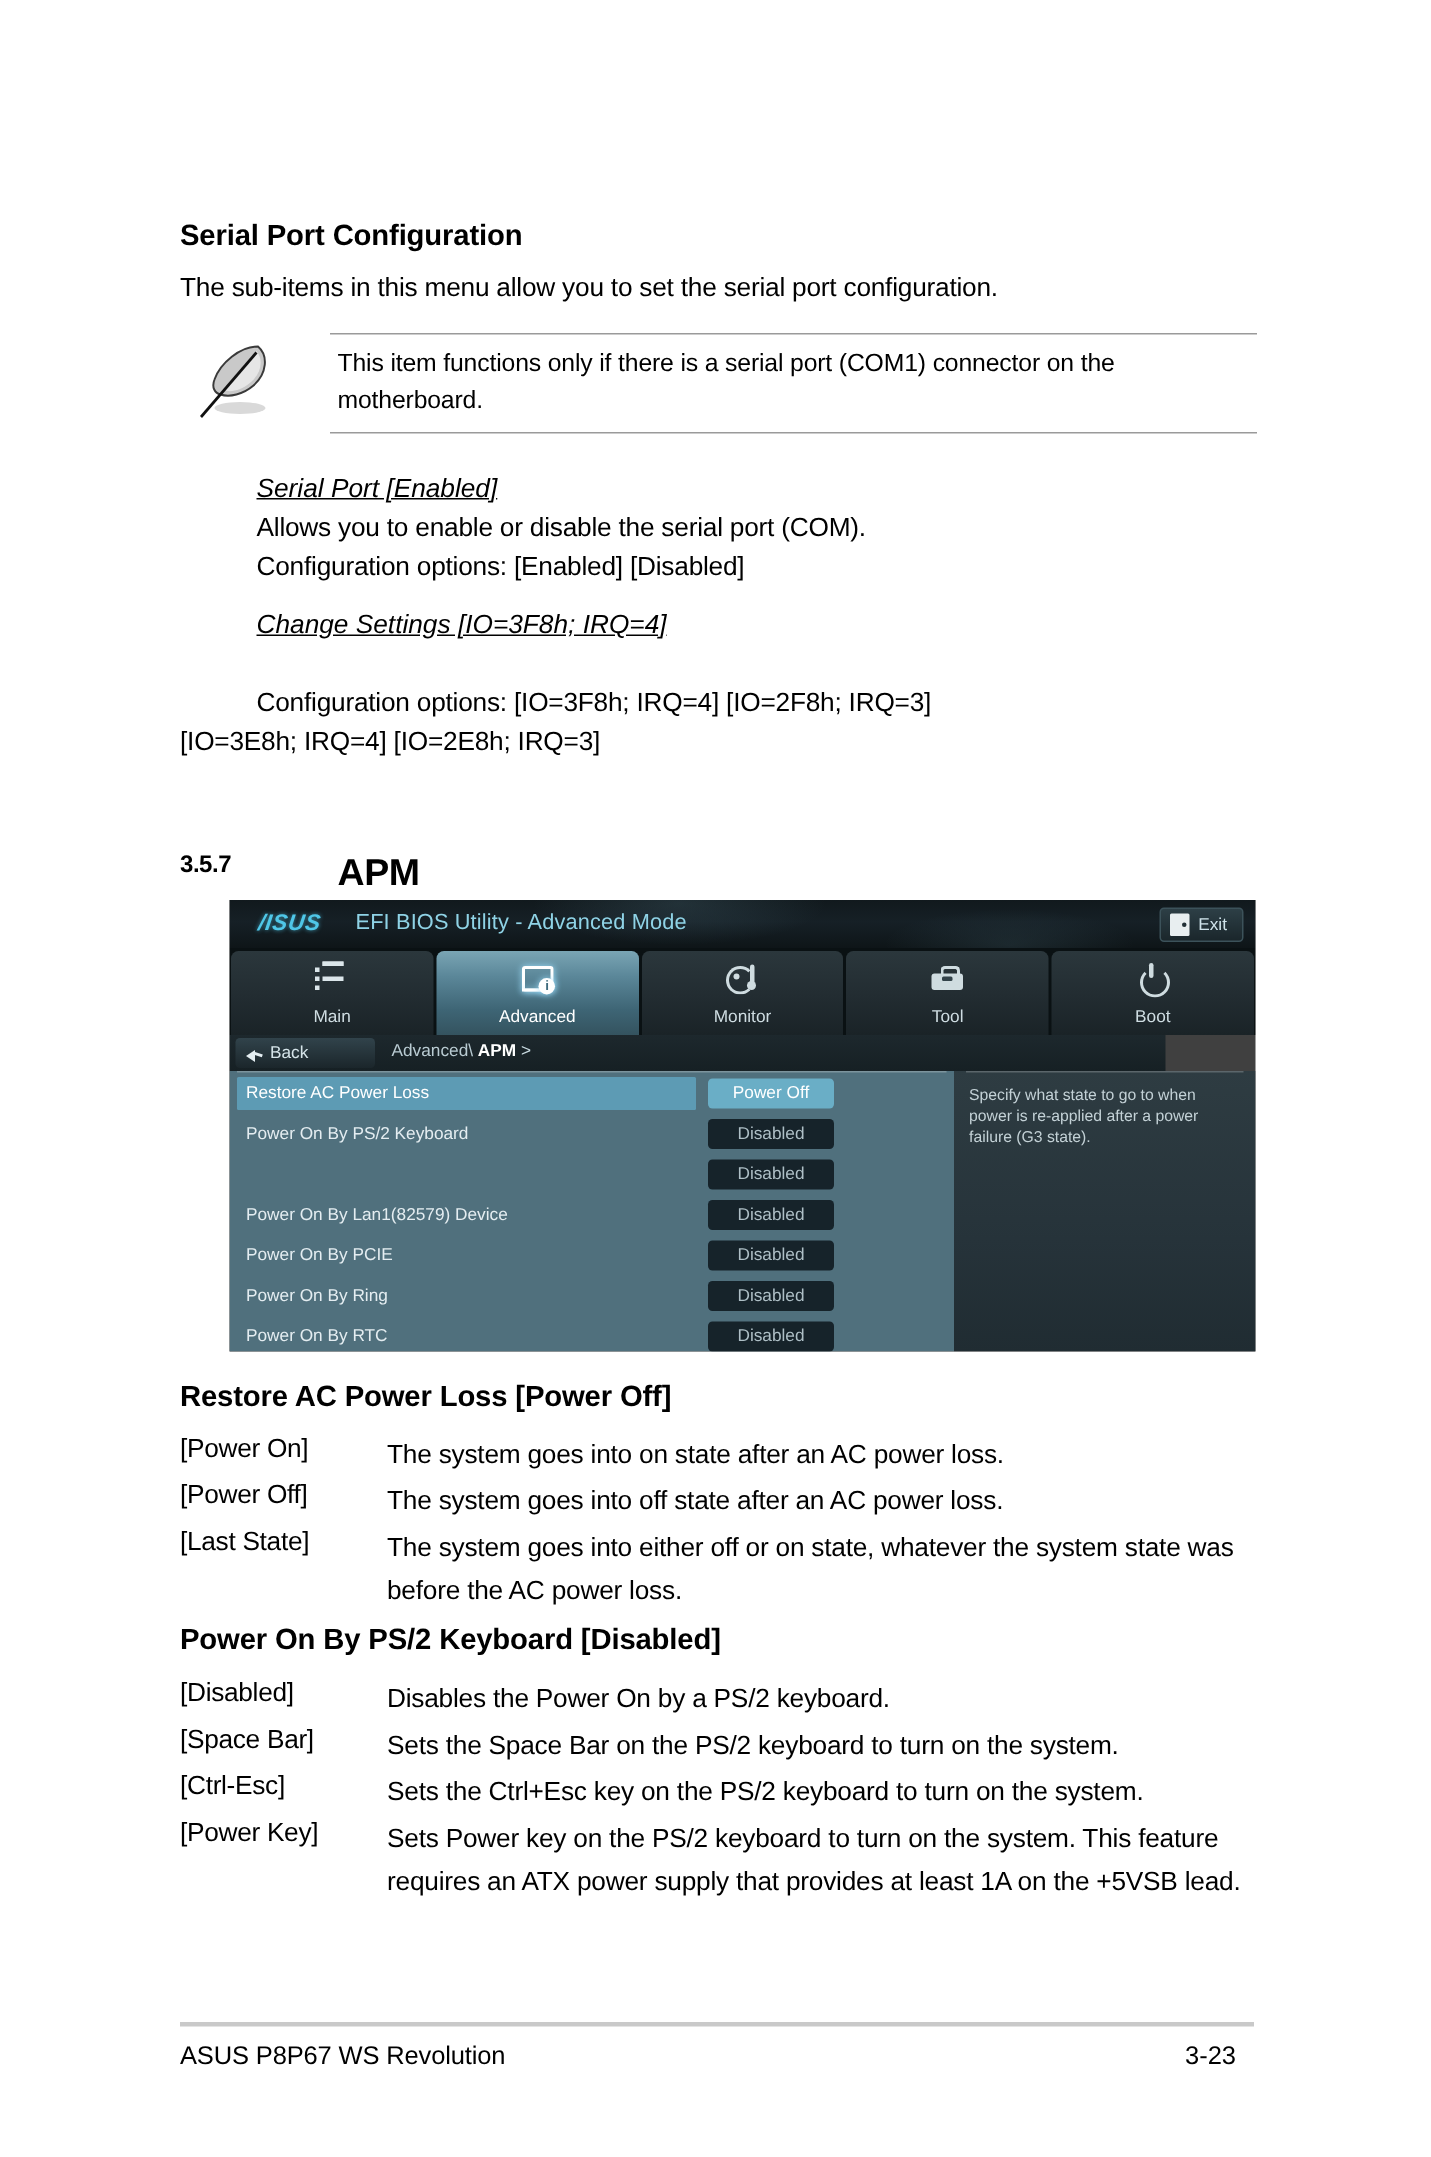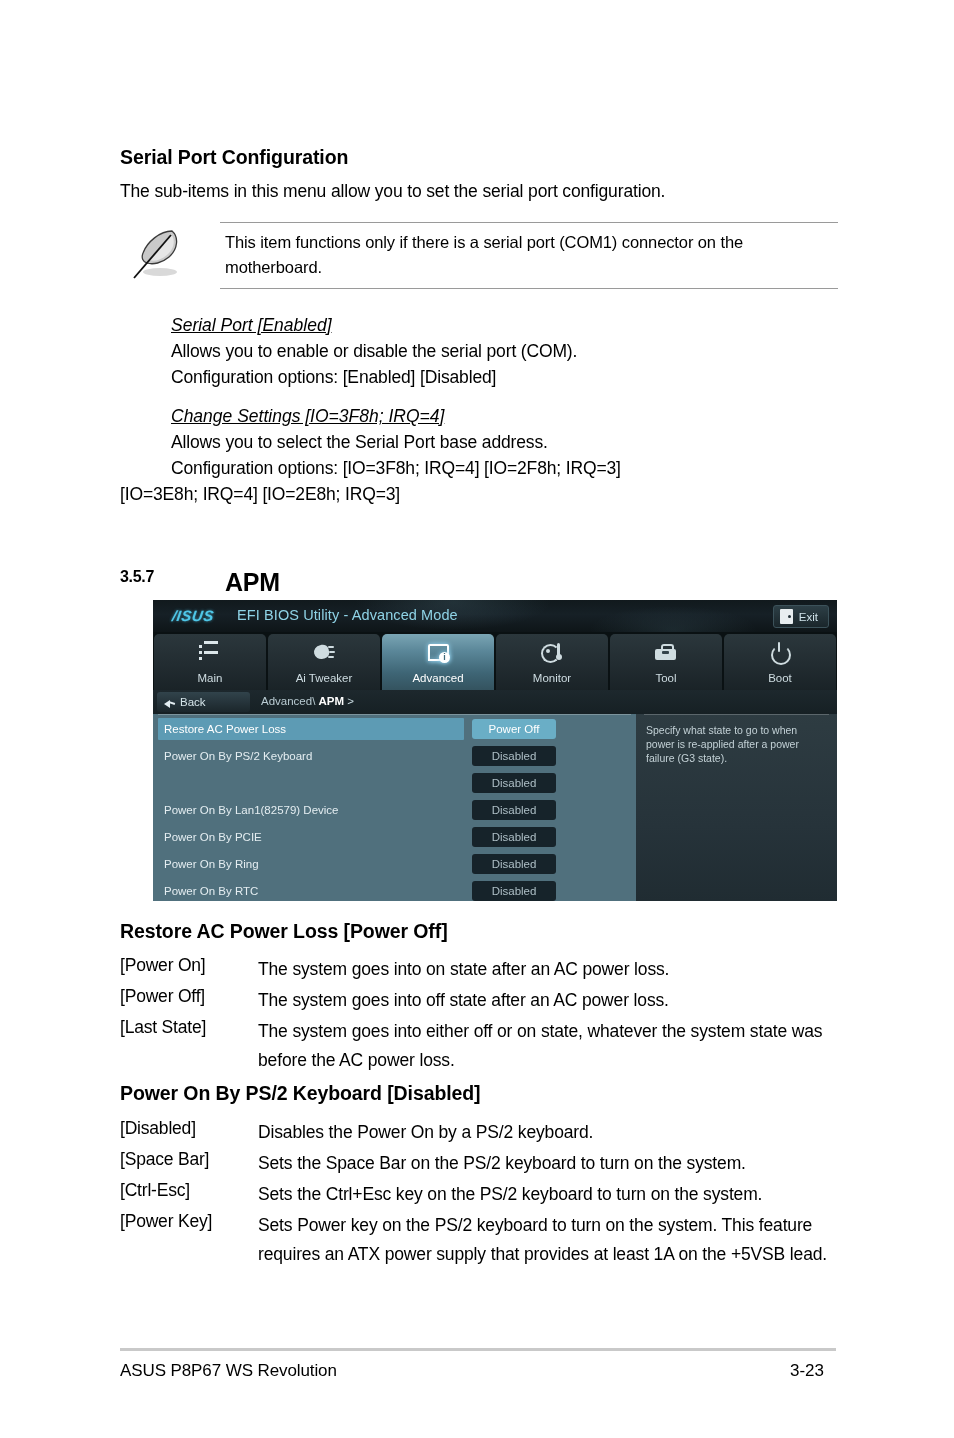--- a/index.html
+++ b/index.html
@@ -353,21 +353,21 @@
     left: 9px; top: 10px;
     width: 7px; height: 3.4px;
     background: #33434a;
     border-radius: 1px;
   }
 
   
   .bios-crumb {
     position: absolute;
     left: 0; top: 90px;
-    width: 684px; height: 24px;
+    width: 624px; height: 24px;
     background: linear-gradient(180deg,#1d282d,#162024);
   }
   .back-btn {
     position: absolute;
     left: 4px; top: 2px;
     width: 86px; height: 20px;
     border-radius: 3px;
     background: linear-gradient(180deg,#31434b,#1b262b);
     display: flex;
     align-items: center;
@@ -519,21 +519,20 @@
     <path d="M45 12 C50 18 48 27 41 33 C35 38 28 40 23 38" fill="#efefef" stroke="none" opacity=".75"></path>
     <line x1="8" y1="56" x2="45" y2="13" stroke="#111111" stroke-width="1.8"></line>
   </svg>
   <div class="note-text" style="top:230px;">This item functions only if there is a serial port (COM1) connector on the motherboard.</div>
 
   <div class="ital-under" style="left:171px; top:315px;">Serial Port [Enabled]</div>
   <div class="body-line" style="left:171px; top:341px;">Allows you to enable or disable the serial port (COM).</div>
   <div class="body-line" style="left:171px; top:367px;">Configuration options: [Enabled] [Disabled]</div>
 
   <div class="ital-under" style="left:171px; top:406px;">Change Settings [IO=3F8h; IRQ=4]</div>
-  <div class="body-line" style="left:171px; top:432px;">Allows you to select the Serial Port base address.</div>
   <div class="body-line" style="left:171px; top:458px;">Configuration options: [IO=3F8h; IRQ=4] [IO=2F8h; IRQ=3]</div>
   <div class="body-line" style="left:120px; top:484px;">[IO=3E8h; IRQ=4] [IO=2E8h; IRQ=3]</div>
 
   <div class="sec-num" style="left:120px; top:568px;">3.5.7</div>
   <div class="sec-title" style="left:225px; top:568px;">APM</div>
 
   <div class="bios">
 
     <div class="bios-topbar">
       <div class="asus-logo">/ISUS</div>
@@ -551,29 +550,20 @@
           <b></b>
             <i></i>
             <b></b>
             <i></i>
             <b></b>
             <i></i>
         </span>
         <span class="tlabel">Main</span>
       </div>
 
-      <div class="tab">
-        <span class="ticon ic-knob">
-          <span class="kn"></span>
-            <span class="ln"></span>
-            <span class="ln"></span>
-            <span class="ln"></span>
-        </span>
-        <span class="tlabel">Ai  Tweaker</span>
-      </div>
 
       <div class="tab active">
         <span class="ticon ic-adv">
           <span class="scr"></span>
             <span class="stand"></span>
             <span class="badge">i</span>
         </span>
         <span class="tlabel">Advanced</span>
       </div>
 

